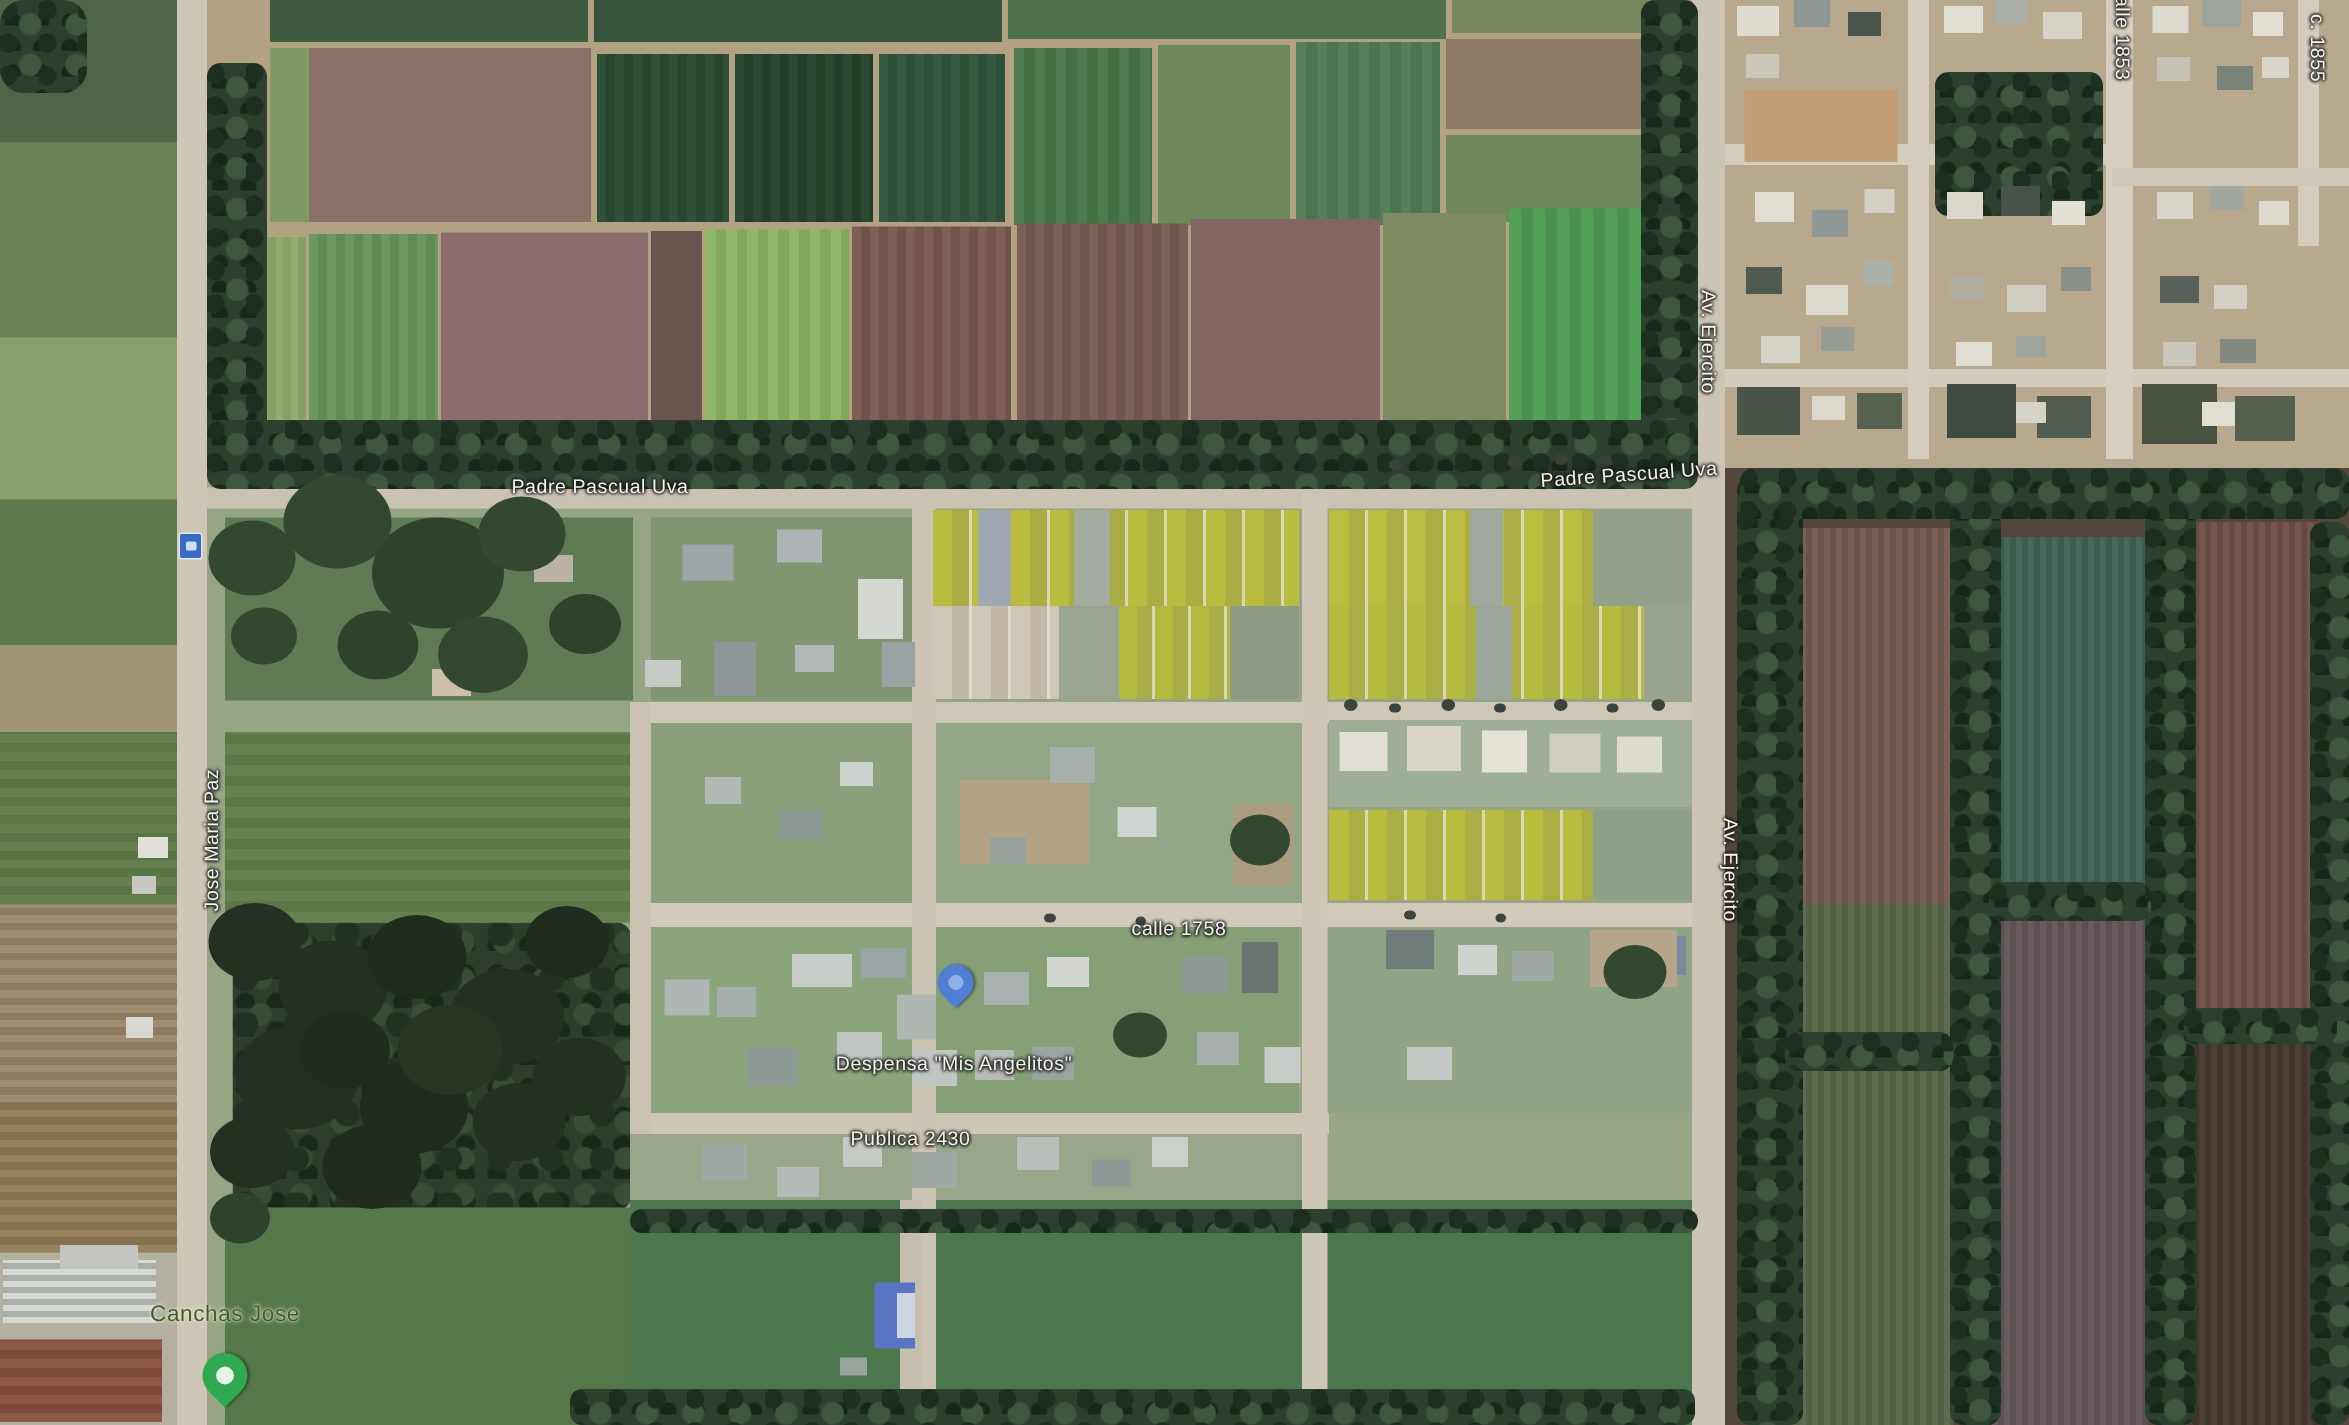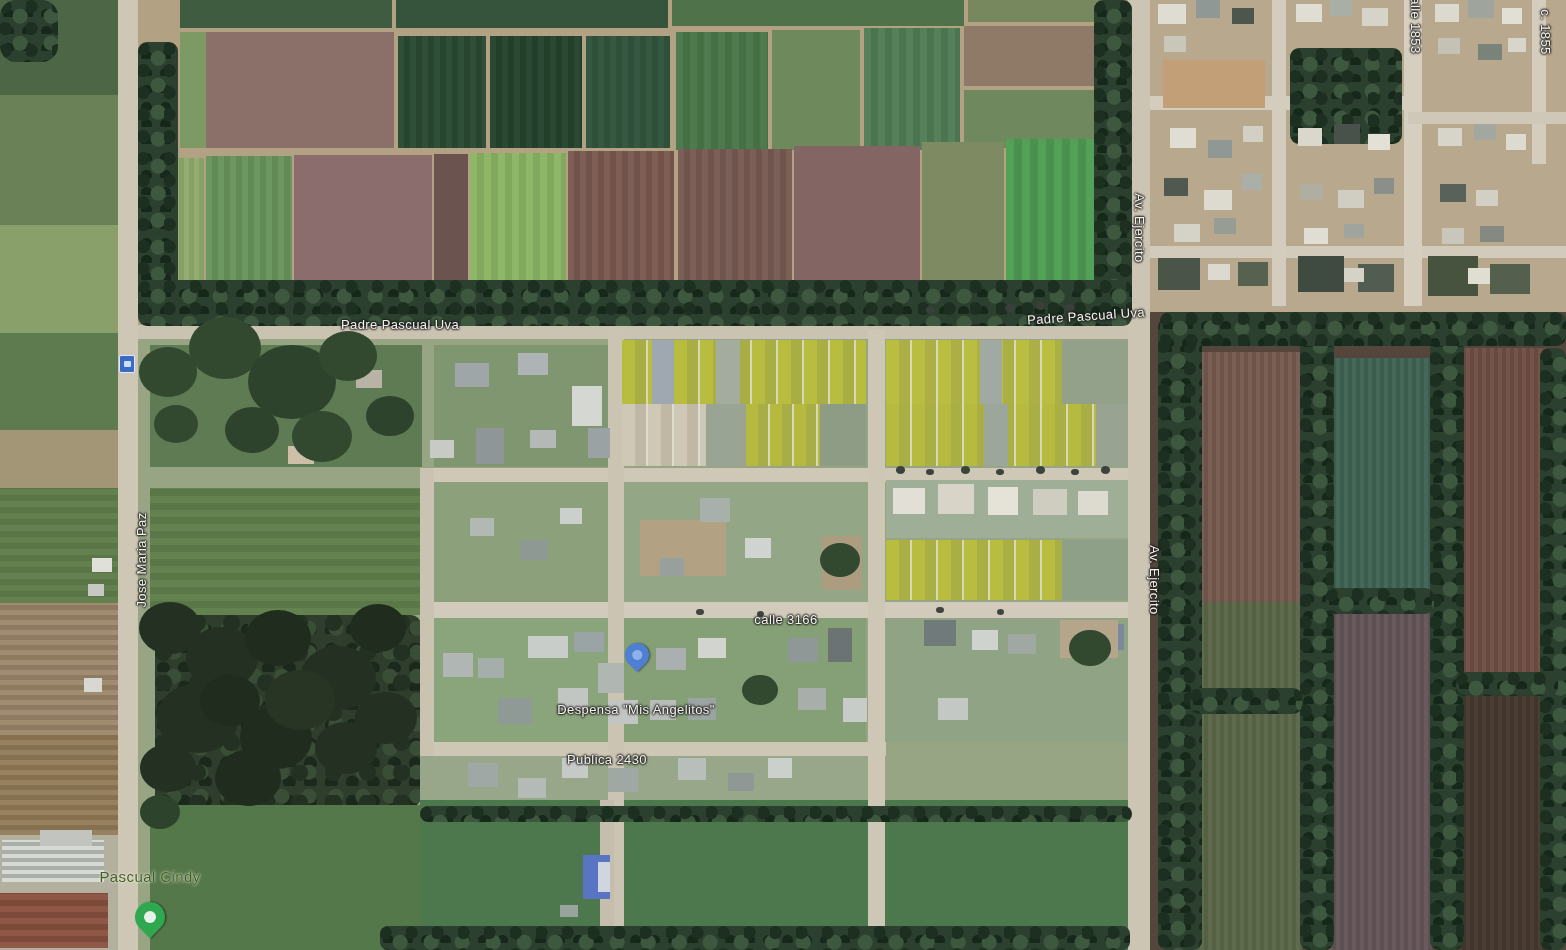--- a/index.html
+++ b/index.html
@@ -287,24 +287,24 @@
     <div class="blob" style="left: 1100.5px; top: 466.175px; width: 9px; height: 7.65px; background: rgb(60, 66, 60);"></div>
     <div class="blob" style="left: 696px; top: 608.6px; width: 8px; height: 6.8px; background: rgb(62, 68, 64);"></div>
     <div class="blob" style="left: 756.5px; top: 611.025px; width: 7px; height: 5.95px; background: rgb(62, 68, 64);"></div>
     <div class="blob" style="left: 936px; top: 606.6px; width: 8px; height: 6.8px; background: rgb(62, 68, 64);"></div>
     <div class="blob" style="left: 996.5px; top: 609.025px; width: 7px; height: 5.95px; background: rgb(62, 68, 64);"></div>
     <div class="lbl" style="left: 400px; top: 324px; --rot: 0deg;">Padre Pascual Uva</div>
     <div class="lbl" style="left: 1086px; top: 316px; --rot: -4deg;">Padre Pascual Uva</div>
     <div class="lbl" style="left: 141px; top: 560px; --rot: -90deg;">Jose Maria Paz</div>
     <div class="lbl" style="left: 1139px; top: 228px; --rot: 90deg;">Av. Ejercito</div>
     <div class="lbl" style="left: 1154px; top: 580px; --rot: 90deg;">Av. Ejercito</div>
-    <div class="lbl" style="left: 786px; top: 619px; --rot: 0deg;">calle 3166</div>
+    <div class="lbl" style="left: 786px; top: 619px; --rot: 0deg;">calle 1758</div>
     <div class="lbl" style="left: 607px; top: 759px; --rot: 0deg;">Publica 2430</div>
     <div class="lbl" style="left: 636px; top: 709px; --rot: 0deg;">Despensa "Mis Angelitos"</div>
-    <div class="lbl green" style="left: 150px; top: 876px; --rot: 0deg;">Pascual Cindy</div>
+    <div class="lbl green" style="left: 150px; top: 876px; --rot: 0deg;">Canchas Jose</div>
     <div class="lbl" style="left: 1415px; top: 22px; --rot: 90deg;">calle 1853</div>
     <div class="lbl" style="left: 1545px; top: 32px; --rot: 90deg;">c. 1855</div>
     <div class="pinwrap" style="left: 135px; top: 901.79px; width: 30px; height: 30px;">
       <div class="pin" style="background: rgb(47, 168, 79); --inner: #e6f2e8;"></div>
     </div>
     <div class="pinwrap" style="left: 625px; top: 643.032px; width: 24px; height: 24px;">
       <div class="pin" style="background: rgb(79, 127, 210); --inner: #8fb0e8;"></div>
     </div>
     <div class="shield" style="left: 119px; top: 355px; width: 14px; height: 16px; background: rgb(58, 107, 196);"></div>
   </div>

